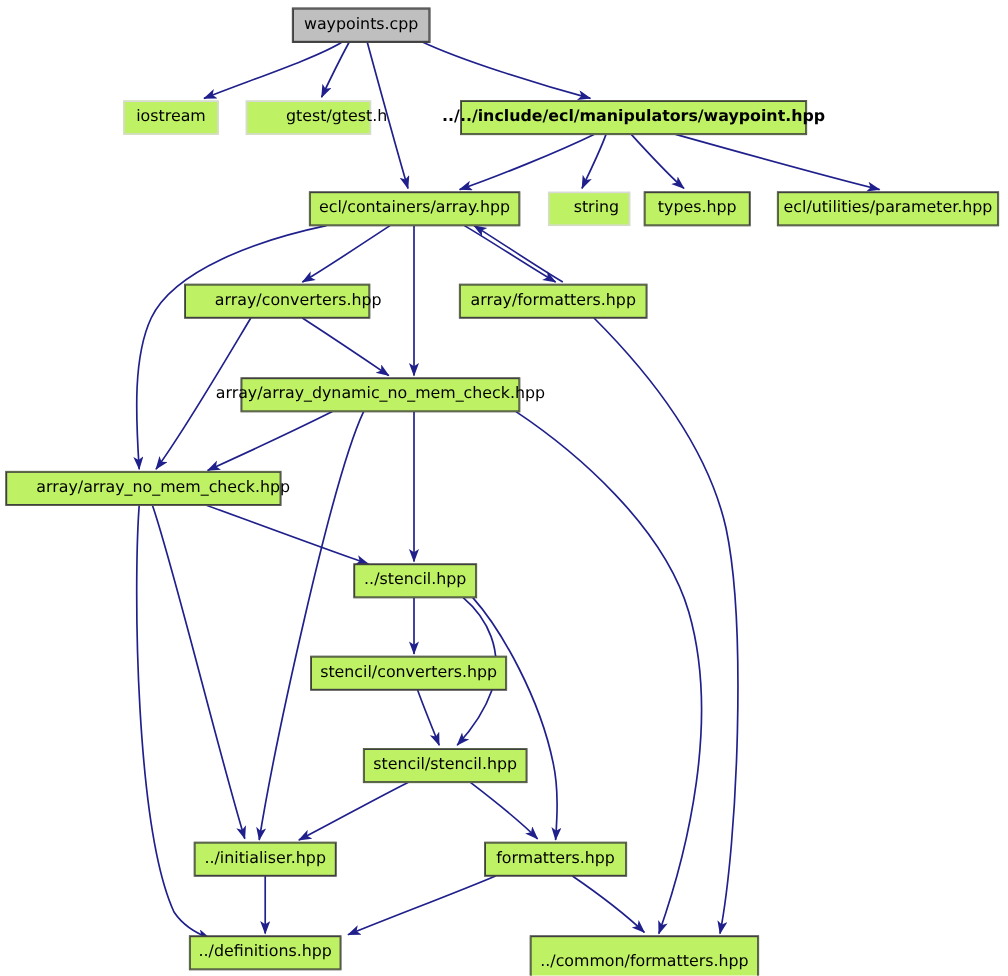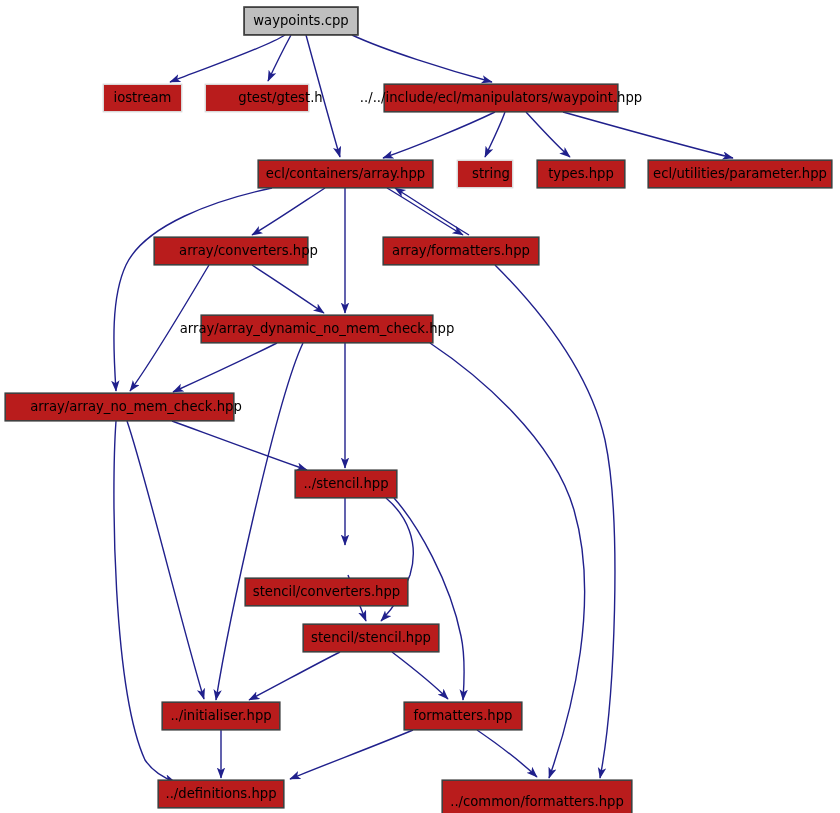--- a/index.html
+++ b/index.html
@@ -1,20 +1,20 @@
 <!DOCTYPE html>
 <html><head>
 <meta charset="utf-8">
 <style>
   html,body{margin:0;padding:0;background:#ffffff;}
   body{width:840px;height:813px;overflow:hidden;font-family:"DejaVu Sans","Liberation Sans",sans-serif;}
   #graph{position:relative;width:840px;height:813px;background:#ffffff;}
   #graph svg{position:absolute;left:0;top:0;width:840px;height:813px;}
   .node{position:absolute;box-sizing:border-box;display:flex;align-items:center;justify-content:center;
-        background:#b91c1c;white-space:nowrap;font-size:13.2px;color:#000000;line-height:1;}
+        background:#bef264;white-space:nowrap;font-size:13.2px;color:#000000;line-height:1;}
   .node.solid{border:1px solid #404040;box-shadow:0 0 0 0.6px #404040;}
   .node.faint{border:1px solid #d9d9d9;box-shadow:0 0 0 0.4px #d9d9d9;}
   .node.root{background:#bfbfbf;border:1px solid #404040;box-shadow:0 0 0 0.8px #404040;}
   .node span{pointer-events:none;}
 </style>
 </head>
 <body>
 
 <div id="graph">
   <svg id="edges" viewBox="0 0 840 813">
@@ -61,27 +61,27 @@
   <div id="nodes">
       <div class="node root" style="left: 244px; top: 7px; width: 114px; height: 28px;">
         <span>waypoints.cpp</span>
       </div>
       <div class="node faint" style="left: 103px; top: 84px; width: 79px; height: 28px;">
         <span>iostream</span>
       </div>
       <div class="node faint" style="left: 205px; top: 84px; width: 104px; height: 28px; padding-left: 47px;">
         <span>gtest/gtest.h</span>
       </div>
-      <div class="node solid" style="left: 384px; top: 84px; width: 234px; height: 28px;">
+      <div class="node solid" style="left: 384px; top: 84px; width: 288px; height: 28px; font-weight: bold;">
         <span>../../include/ecl/manipulators/waypoint.hpp</span>
       </div>
       <div class="node solid" style="left: 258px; top: 160px; width: 175px; height: 28px;">
         <span>ecl/containers/array.hpp</span>
       </div>
-      <div class="node faint" style="left: 457px; top: 160px; width: 56px; height: 28px; padding-left: 12px;">
+      <div class="node faint" style="left: 457px; top: 160px; width: 68px; height: 28px; padding-left: 12px;">
         <span>string</span>
       </div>
       <div class="node solid" style="left: 537px; top: 160px; width: 88px; height: 28px;">
         <span>types.hpp</span>
       </div>
       <div class="node solid" style="left: 648px; top: 160px; width: 184px; height: 28px;">
         <span>ecl/utilities/parameter.hpp</span>
       </div>
       <div class="node solid" style="left: 154px; top: 237px; width: 154px; height: 28px; padding-left: 35px;">
         <span>array/converters.hpp</span>
@@ -91,21 +91,21 @@
       </div>
       <div class="node solid" style="left: 201px; top: 315px; width: 232px; height: 28px;">
         <span>array/array_dynamic_no_mem_check.hpp</span>
       </div>
       <div class="node solid" style="left: 5px; top: 393px; width: 229px; height: 28px; padding-left: 33px;">
         <span>array/array_no_mem_check.hpp</span>
       </div>
       <div class="node solid" style="left: 295px; top: 470px; width: 102px; height: 28px;">
         <span>../stencil.hpp</span>
       </div>
-      <div class="node solid" style="left: 245px; top: 547px; width: 163px; height: 28px; margin-top: 31px;">
+      <div class="node solid" style="left: 259px; top: 547px; width: 163px; height: 28px;">
         <span>stencil/converters.hpp</span>
       </div>
       <div class="node solid" style="left: 303px; top: 624px; width: 136px; height: 28px;">
         <span>stencil/stencil.hpp</span>
       </div>
       <div class="node solid" style="left: 162px; top: 702px; width: 118px; height: 28px;">
         <span>../initialiser.hpp</span>
       </div>
       <div class="node solid" style="left: 404px; top: 702px; width: 118px; height: 28px;">
         <span>formatters.hpp</span>

